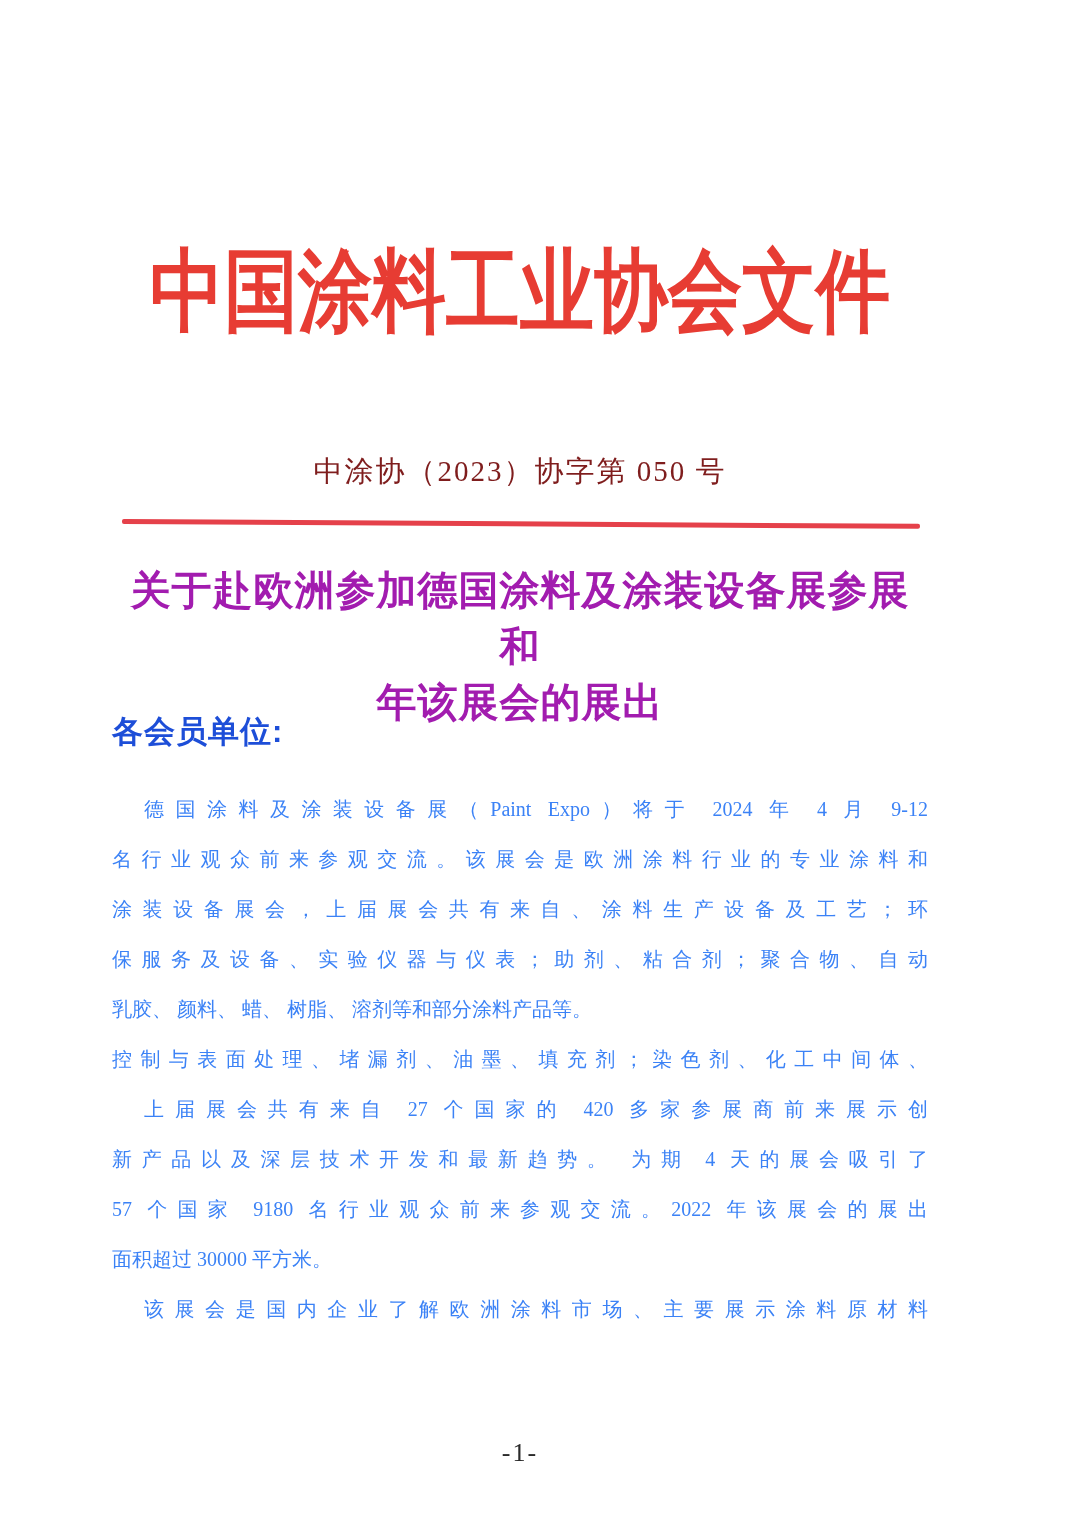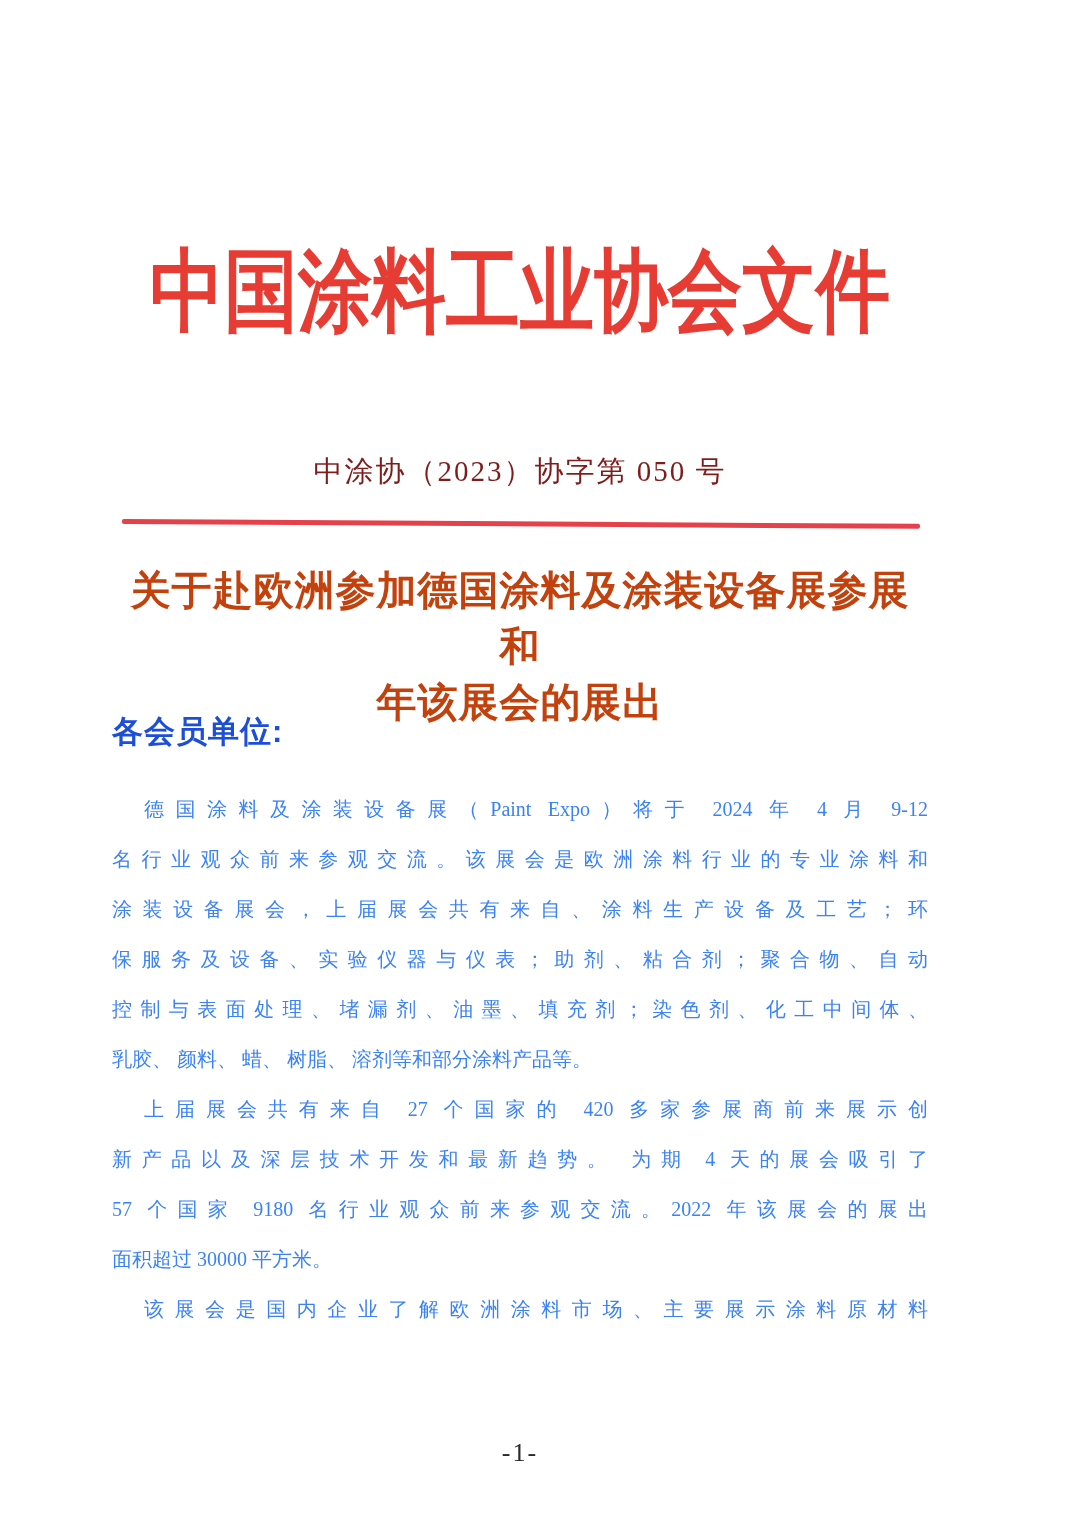--- a/index.html
+++ b/index.html
@@ -56,21 +56,21 @@
   }
   .doc-title {
     position: absolute;
     top: 563px;
     left: 0;
     width: 816px;
     text-align: center;
     font-size: 40px;
     font-weight: bold;
     line-height: 56px;
-    color: #c2410c;
+    color: #a21caf;
     letter-spacing: 1px;
   }
   .salutation {
     position: absolute;
     top: 711px;
     left: 0;
     width: 816px;
     font-size: 31px;
     font-weight: bold;
     font-family: "Liberation Sans", "DejaVu Sans", sans-serif;
@@ -125,22 +125,22 @@
       <div>年该展会的展出</div>
     </div>
 
     <div class="salutation">各会员单位:</div>
 
     <div class="body-text">
         <div class="body-line indent justify">德国涂料及涂装设备展（Paint Expo）将于 2024 年 4 月 9-12</div>
         <div class="body-line justify">名行业观众前来参观交流。该展会是欧洲涂料行业的专业涂料和</div>
         <div class="body-line justify">涂装设备展会，上届展会共有来自、涂料生产设备及工艺；环</div>
         <div class="body-line justify">保服务及设备、实验仪器与仪表；助剂、粘合剂；聚合物、自动</div>
+        <div class="body-line">乳胶、 颜料、 蜡、 树脂、 溶剂等和部分涂料产品等。</div>
         <div class="body-line justify">控制与表面处理、堵漏剂、油墨、填充剂；染色剂、化工中间体、</div>
-        <div class="body-line">乳胶、 颜料、 蜡、 树脂、 溶剂等和部分涂料产品等。</div>
         <div class="body-line indent justify">上届展会共有来自 27 个国家的 420 多家参展商前来展示创</div>
         <div class="body-line justify">新产品以及深层技术开发和最新趋势。 为期 4 天的展会吸引了</div>
         <div class="body-line justify">57 个国家 9180 名行业观众前来参观交流。2022 年该展会的展出</div>
         <div class="body-line">面积超过 30000 平方米。</div>
         <div class="body-line indent justify">该展会是国内企业了解欧洲涂料市场、主要展示涂料原材料</div>
       </div>
 
     <div class="page-number">-1-</div>
 
   </div>

